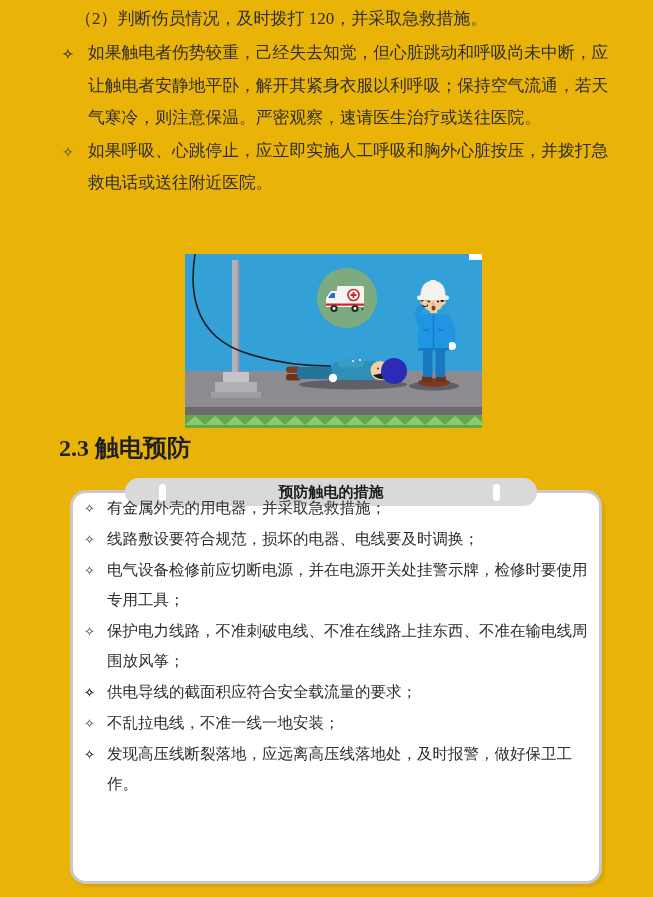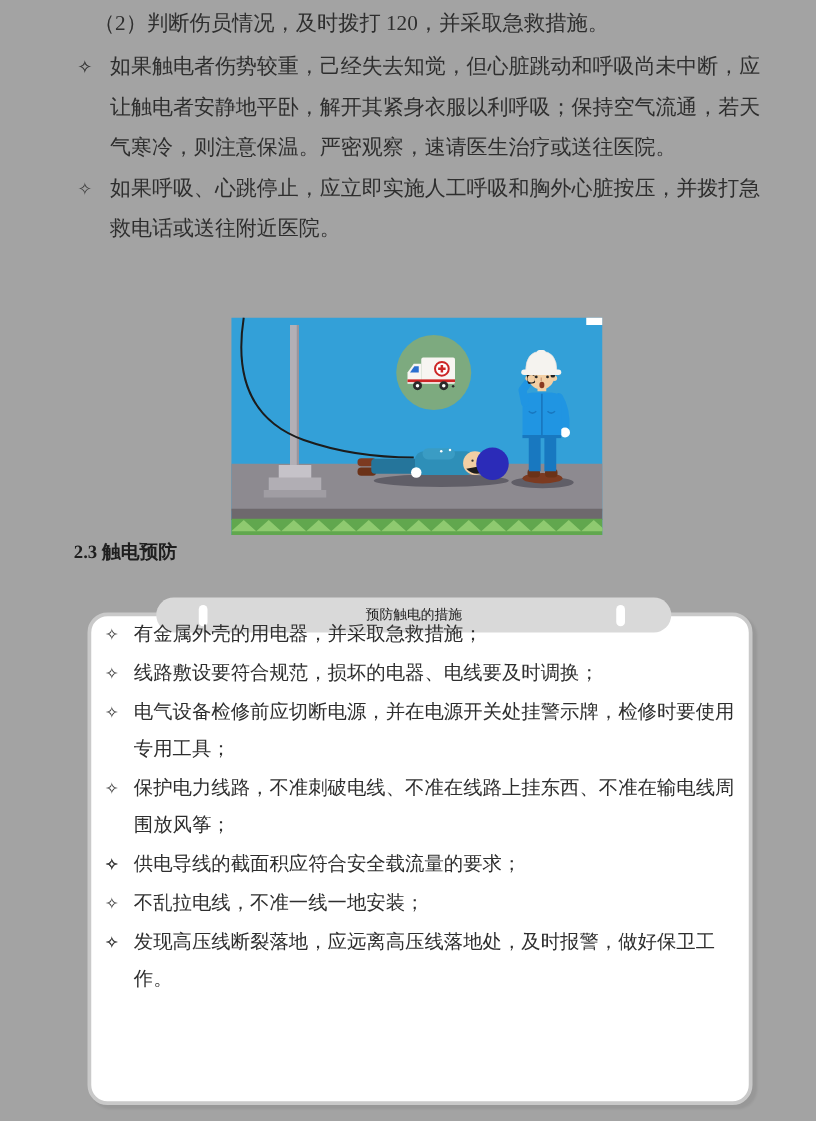--- a/index.html
+++ b/index.html
@@ -2,50 +2,50 @@
 <html><head>
 <meta charset="utf-8">
 <style>
   * { box-sizing: border-box; }
   html,body { margin:0; padding:0; }
   body {
     width:653px; height:897px; background:#ffffff;
     font-family:"Liberation Serif","DejaVu Serif",serif;
     color:#2e2e2e;
   }
-  .page { position:relative; width:653px; height:897px; overflow:hidden; background:#a3a3a3; }
+  .page { position:relative; width:653px; height:897px; overflow:hidden; background:#eab308; }
 
   
   .intro { position:absolute; left:75px; top:4px; margin:0; font-size:17px; line-height:30px; }
 
   
   ul.bullets { list-style:none; margin:0; padding:0; }
   .top-list { position:absolute; left:0; top:37px; width:645px; }
   .top-list li { position:relative; padding-left:88px; font-size:16.8px; line-height:32.5px; }
   .top-list .marker { position:absolute; left:62px; top:1px; }
   .marker { font-family:"DejaVu Sans",sans-serif; font-size:14px; color:#3c3c3c; }
   .btxt { white-space:pre-line; }
 
   
   .illus { position:absolute; left:185px; top:254px; width:297px; height:174px; }
 
   
-  .heading { position:absolute; left:59px; top:432px; margin:0; font-size:15px; font-weight:bold; color:#1f1f1f; }
+  .heading { position:absolute; left:59px; top:432px; margin:0; font-size:24px; font-weight:bold; color:#1f1f1f; }
 
   
   .mbox {
     position:absolute; left:70px; top:490px; width:532px; height:394px;
     border:3px solid #c9c9c9; border-radius:16px; background:#fff;
     box-shadow:3px 3px 2px rgba(0,0,0,0.07);
   }
   .pill {
     position:absolute; left:52px; top:-15px; width:412px; height:28px;
     background:#d9d9d9; border-radius:14px; text-align:center;
   }
-  .pill-title { font-size:11px; font-weight:normal; line-height:28px; color:#1c1c1c; }
+  .pill-title { font-size:15px; font-weight:bold; line-height:28px; color:#1c1c1c; }
   .slot {
     position:absolute; top:5.5px; width:7px; height:17px;
     background:#ffffff; border-radius:3.5px;
   }
   .slot-l { left:34px; } .slot-r { left:368px; }
   .box-list { position:absolute; left:0; top:0; width:100%; padding-top:13px; }
   .box-list li { position:relative; padding-left:34px; font-size:15.5px; line-height:30px; margin-bottom:1px; }
   .box-list .marker { position:absolute; left:11px; top:1px; font-size:13px; }
 </style>
 </head>

